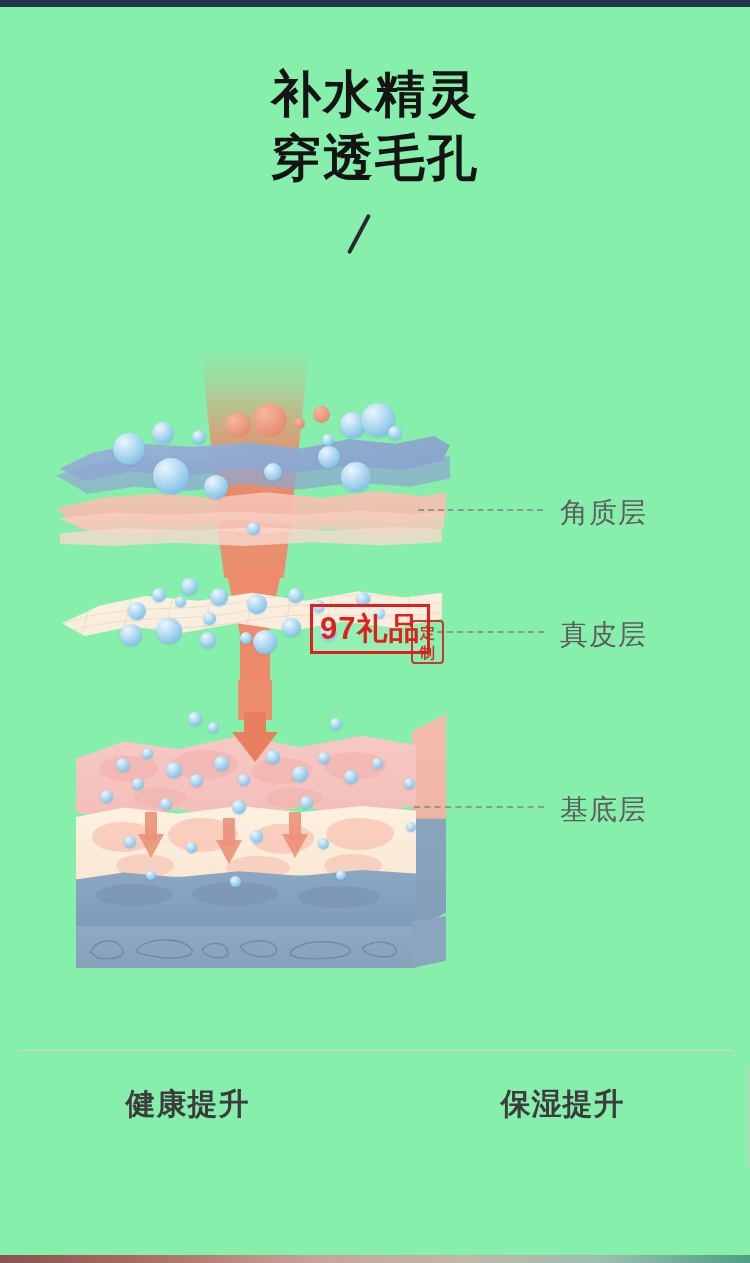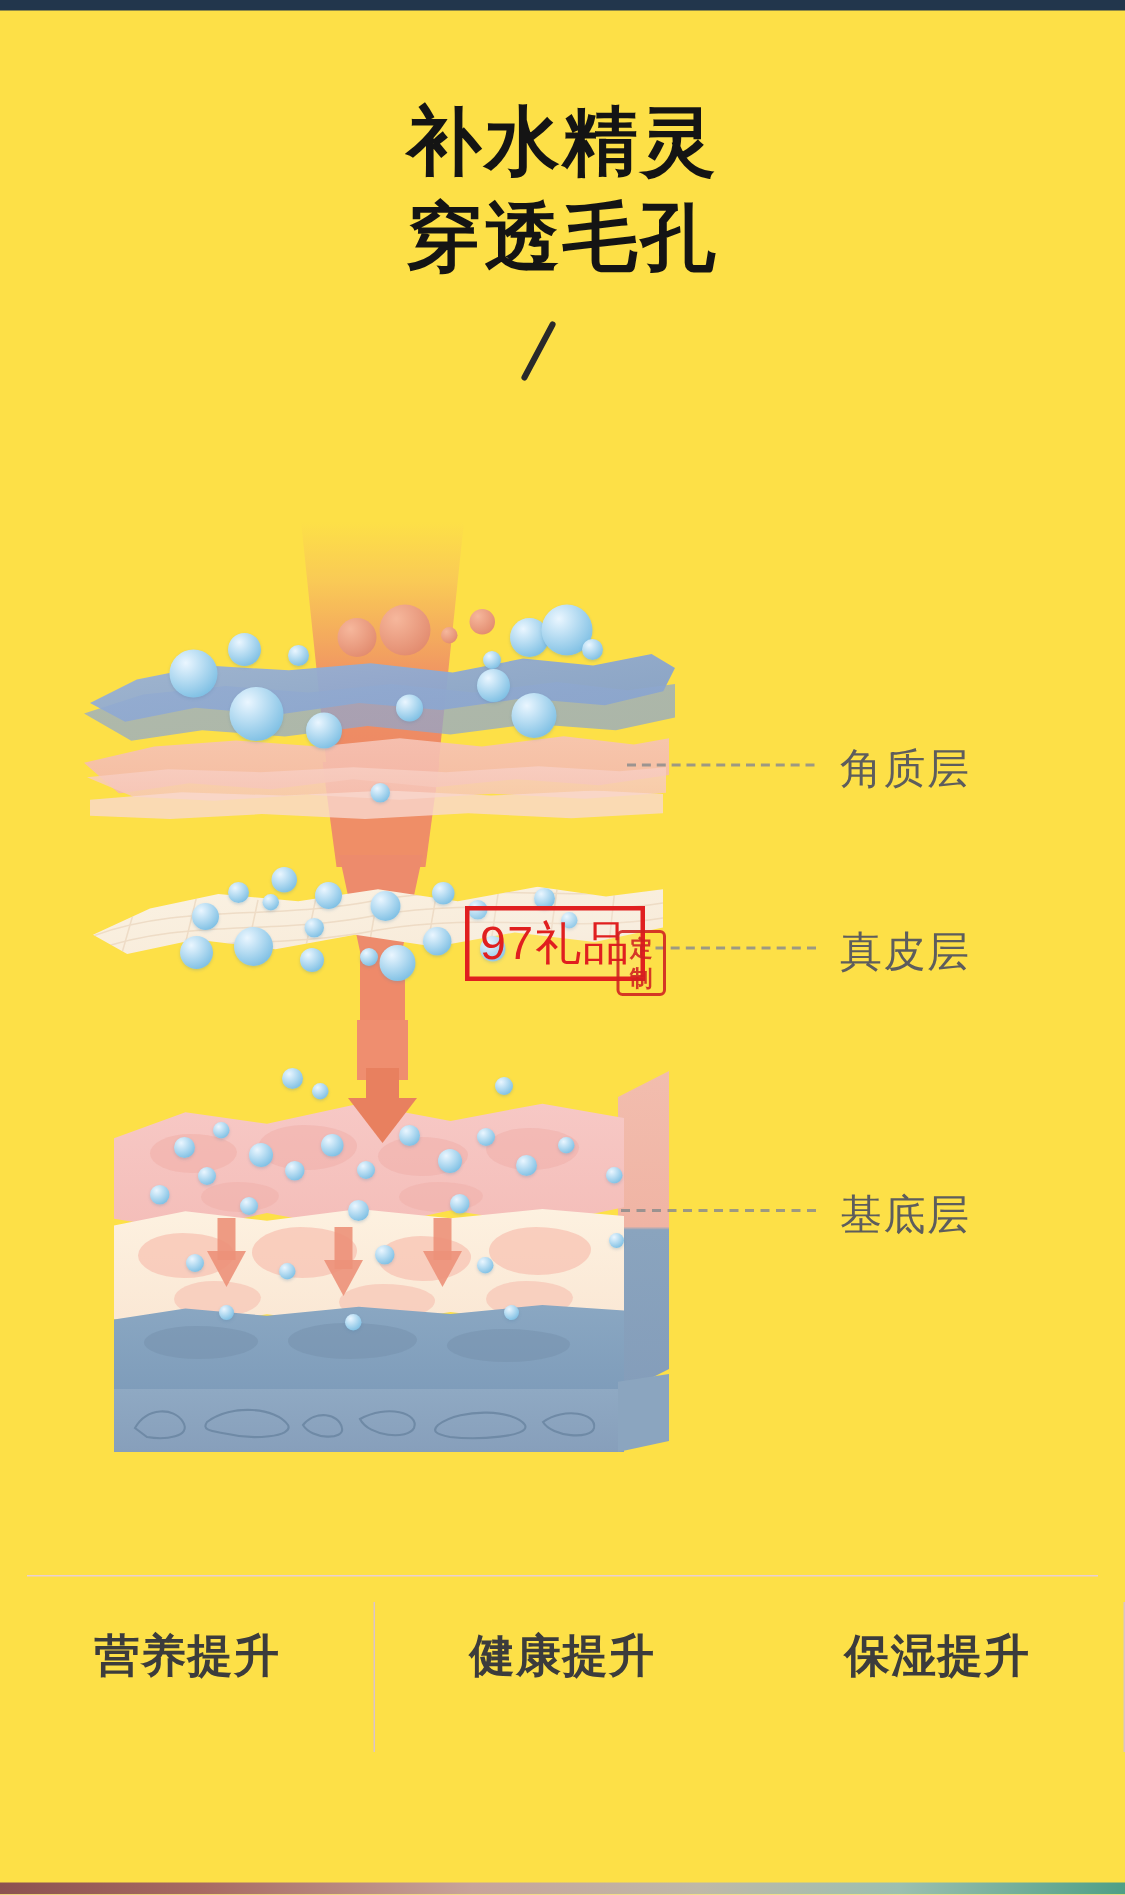--- a/index.html
+++ b/index.html
@@ -2,21 +2,21 @@
 <html><head>
 <meta charset="utf-8">
 <style>
   html,body{margin:0;padding:0;}
   body{
     width:750px;height:1263px;overflow:hidden;
     background:#fae9ec;
     font-family:"Liberation Sans","DejaVu Sans",sans-serif;
     position:relative;
   }
-  .page{position:absolute;inset:0;background:#fde047;overflow:hidden;}
+  .page{position:absolute;inset:0;background:#86efac;overflow:hidden;}
 
   
   .top-strip{position:absolute;top:0;left:0;width:750px;height:7px;background:#22364c;}
 
   
   .headline{
     position:absolute;top:62px;left:0;width:750px;text-align:center;
     color:#141414;font-weight:bold;line-height:1.28;
     font-size:50px;letter-spacing:2px;
   }
@@ -127,21 +127,21 @@
   .drop{position:absolute;border-radius:50%;
     background:radial-gradient(circle at 34% 28%,#eaf6ff 0%,#b6dcf2 38%,#7fc0e4 78%,#5ea8d4 100%);
     box-shadow:0 1px 2px rgba(80,130,170,.25);}
 
   
   .leader{position:absolute;height:0;border-top:2px dashed #8d8d8d;opacity:.85;}
   .layer-label{position:absolute;color:#5d5d5d;font-size:28px;letter-spacing:1px;white-space:nowrap;}
 
   
   .wm-box{position:absolute;left:310px;top:604px;border:3px solid #e01f1f;
-    color:#e01f1f;font-size:31px;font-weight:normal;padding:1px 7px;letter-spacing:1px;
+    color:#e01f1f;font-size:31px;font-weight:bold;padding:1px 7px;letter-spacing:1px;
     background:rgba(255,255,255,.12);}
   .wm-seal{position:absolute;left:411px;top:620px;width:33px;height:44px;
     border:2px solid #d02020;border-radius:4px;color:#d02020;
     font-size:15px;font-weight:bold;line-height:20px;text-align:center;
     letter-spacing:0;opacity:.88;padding-top:1px;box-sizing:border-box;}
 
   
   .hr{position:absolute;left:18px;top:1050px;width:714px;height:1px;background:#e8cfd4;}
   .cols{position:absolute;left:0;top:1060px;width:750px;height:120px;display:flex;}
   .col{flex:1;position:relative;display:flex;align-items:flex-start;justify-content:center;
@@ -340,24 +340,20 @@
 
   <div class="wm-box">97礼品</div>
   <div class="wm-seal">
     <div>定</div>
     <div>制</div>
   </div>
 
   <div class="hr"></div>
   <div class="cols">
     <div class="col">
-      <span>营养提升</span>
-      <div class="vdiv"></div>
-    </div>
-    <div class="col">
       <span>健康提升</span>
     </div>
     <div class="col">
       <span>保湿提升</span>
       <div class="vdiv"></div>
     </div>
   </div>
 
   <div class="bottom-bar"></div>
 

